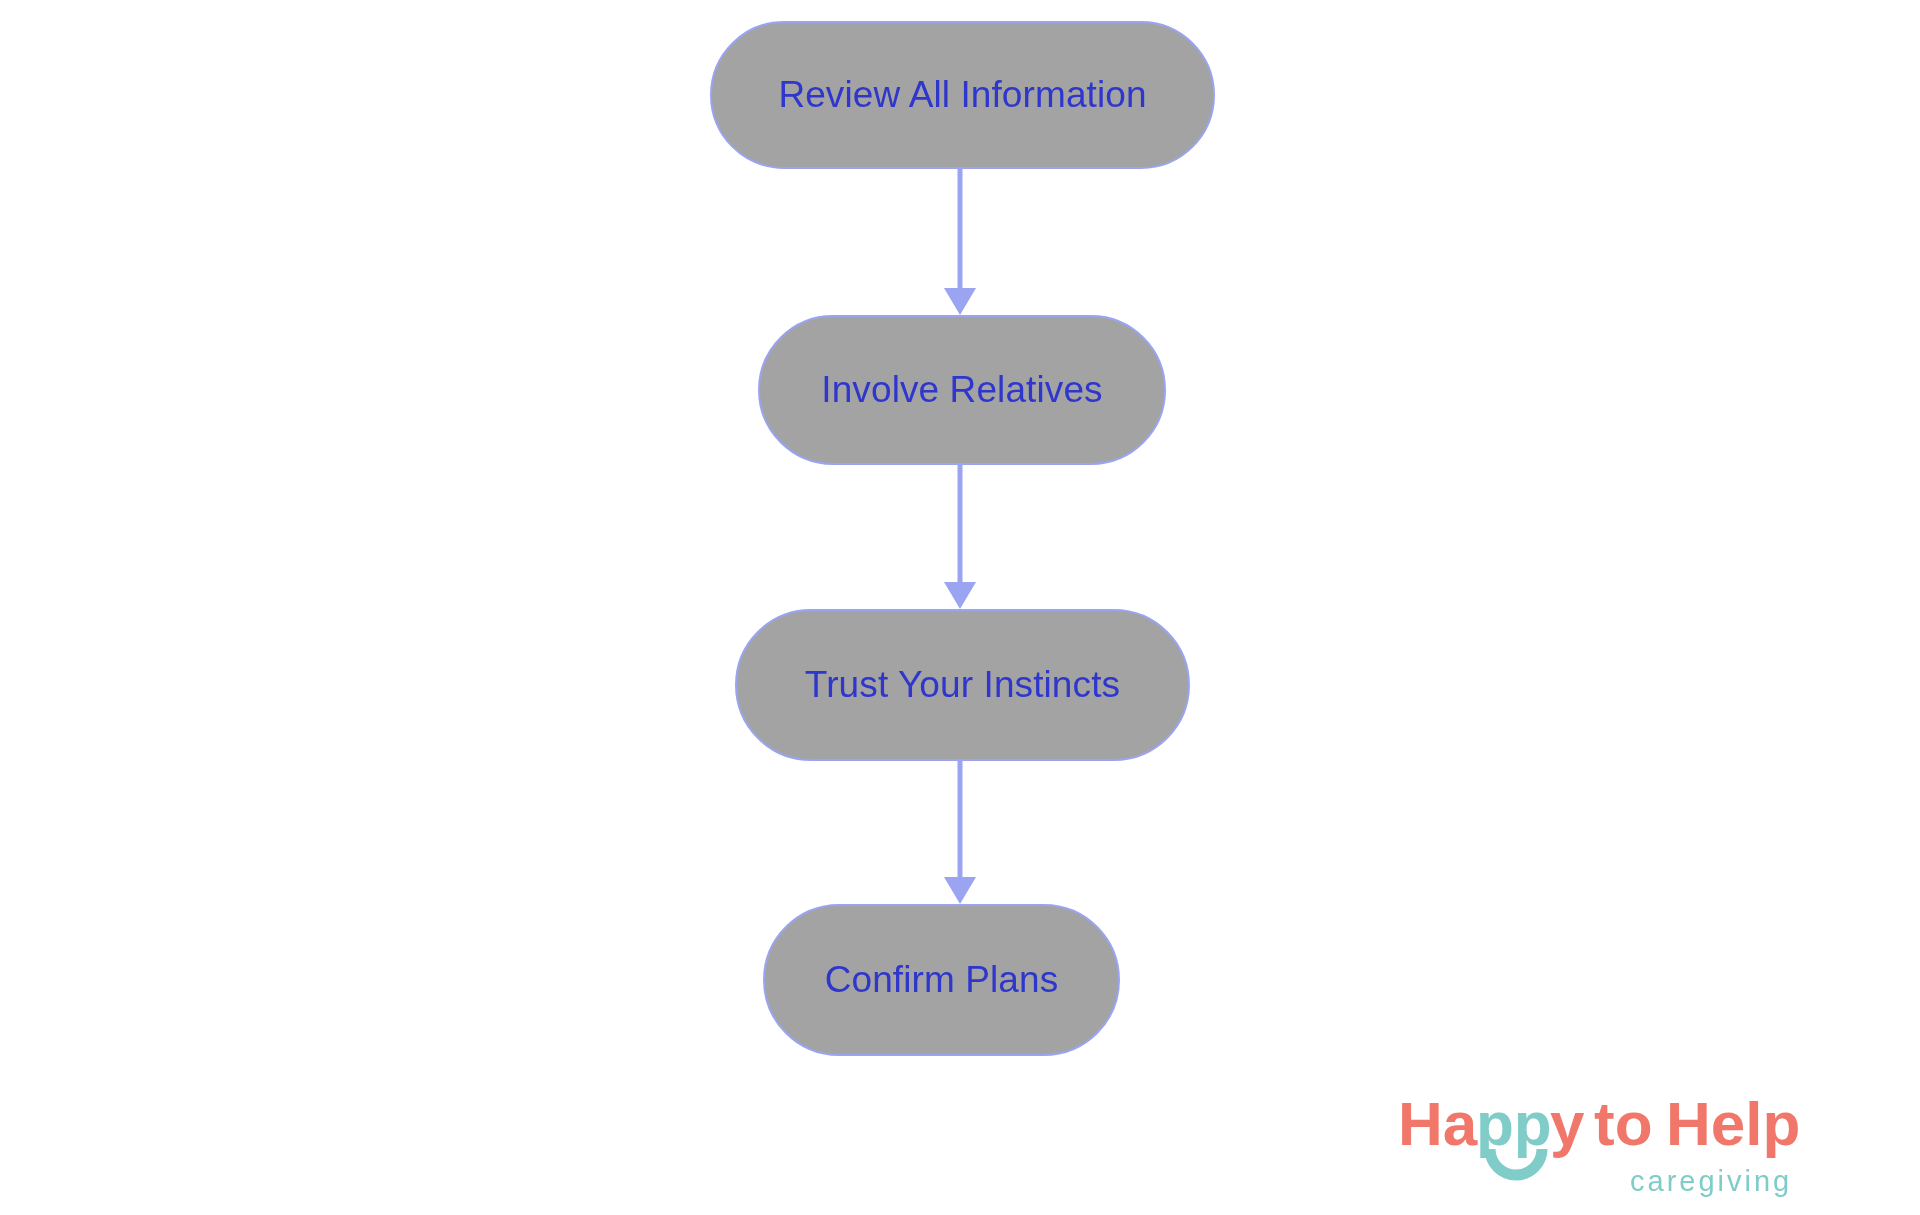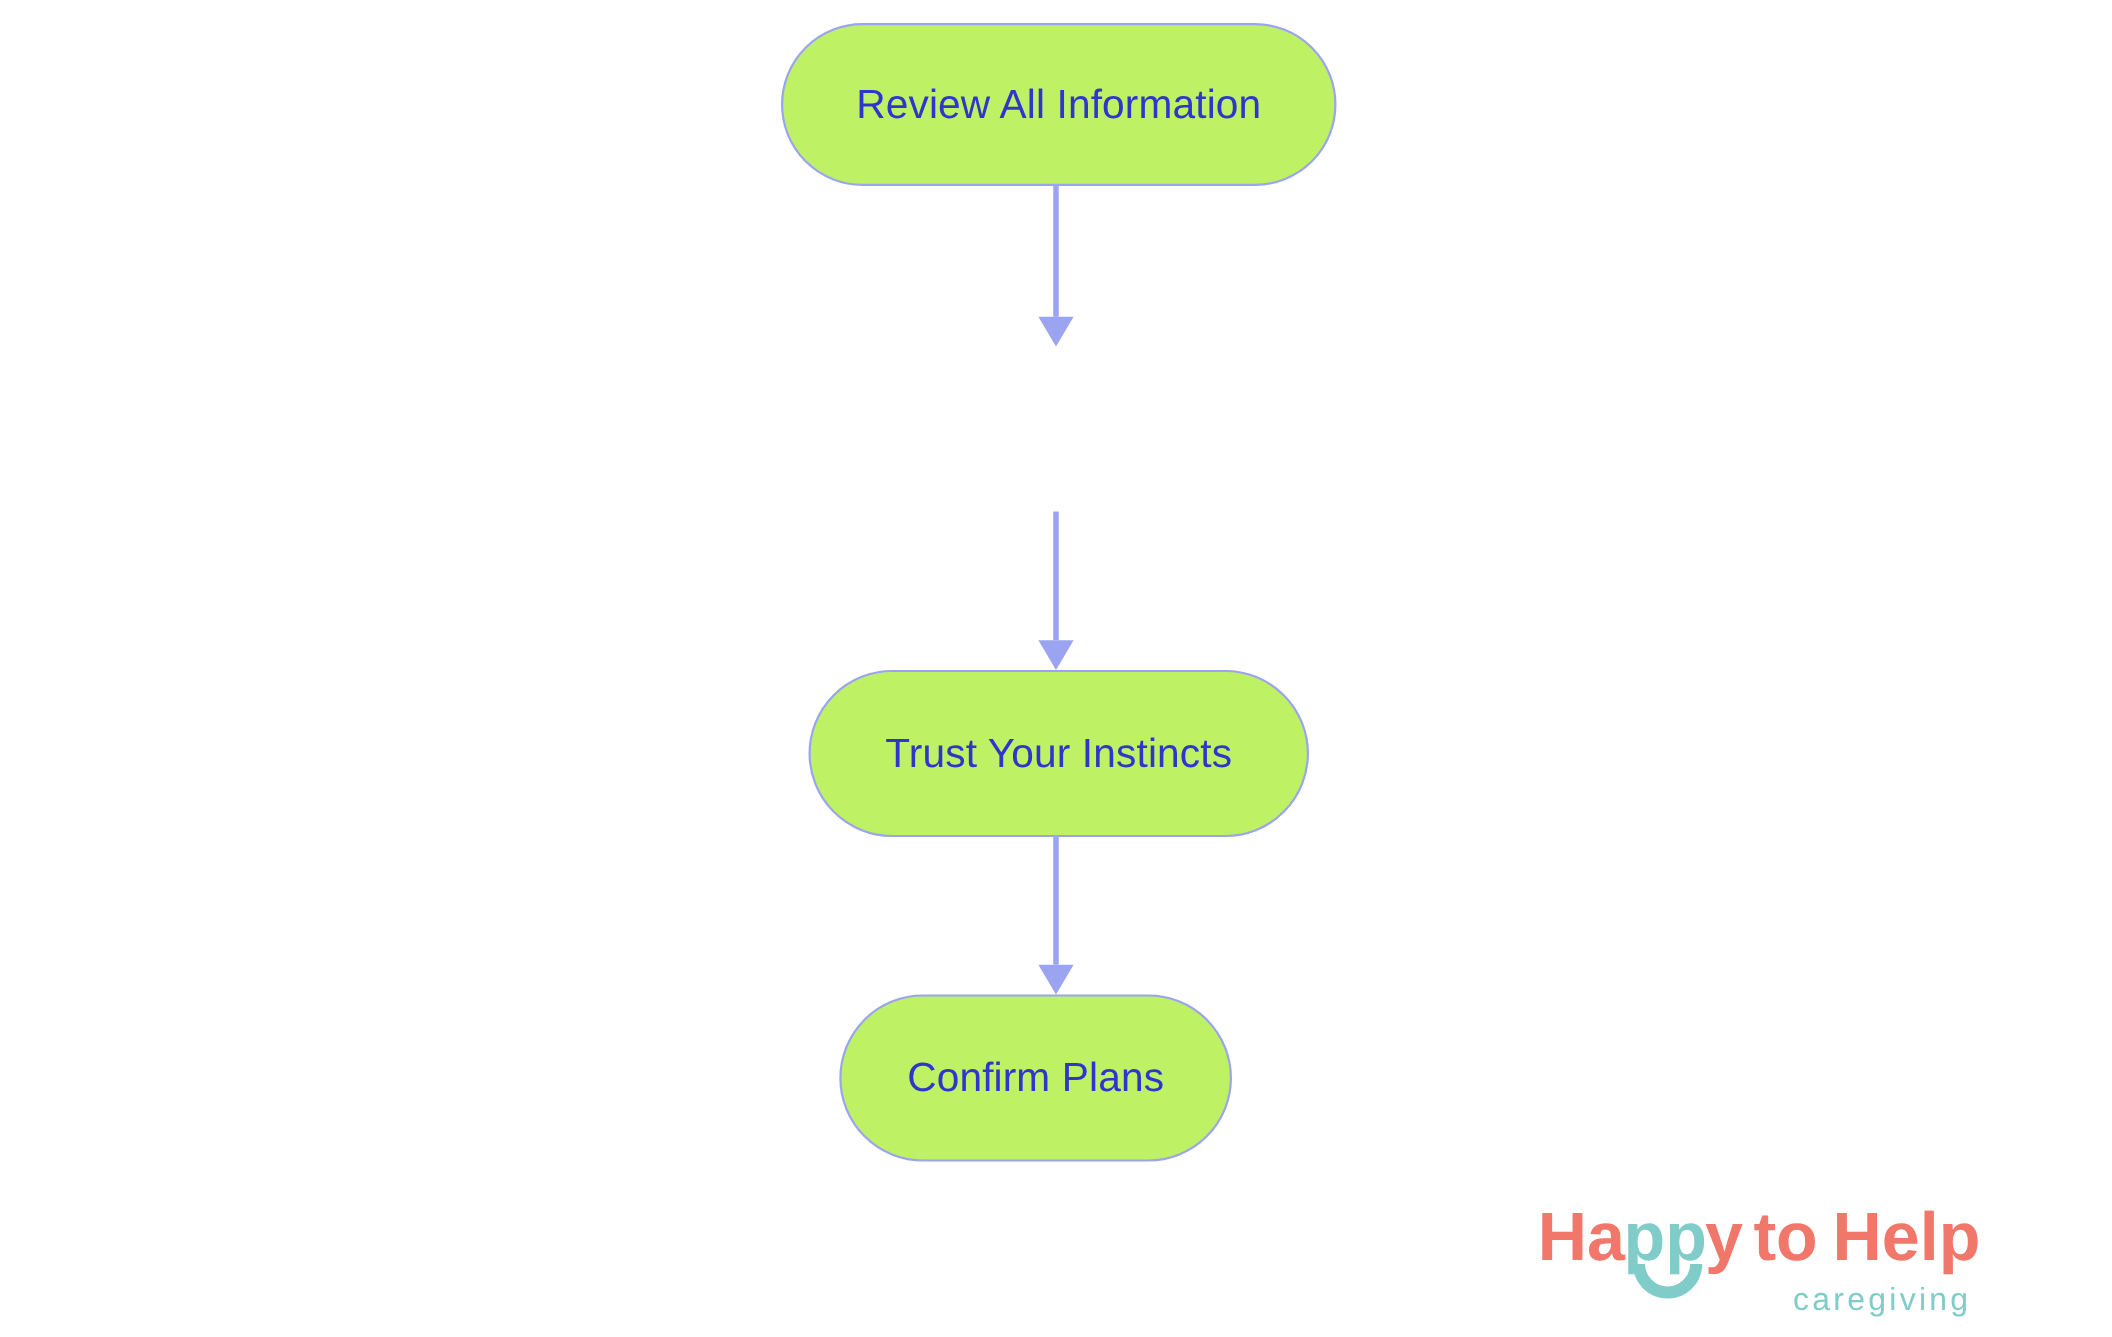--- a/index.html
+++ b/index.html
@@ -24,21 +24,21 @@
     height: 1215px;
   }
 
   
   .node {
     position: absolute;
     box-sizing: border-box;
     display: flex;
     align-items: center;
     justify-content: center;
-    background: #bef264;
+    background: #a3a3a3;
     border: 2px solid #9ba4f0;
     border-radius: 999px;
     text-align: center;
     padding: 0 28px;
   }
   .node-label {
     color: #2f36cc;
     font-size: 37px;
     font-weight: 400;
     line-height: 1.1;
@@ -87,20 +87,23 @@
     <g>
       <line x1="960" y1="761" x2="960" y2="877" stroke="#9ba4f0" stroke-width="5"></line>
       <polygon points="944,877 976,877 960,904" fill="#9ba4f0"></polygon>
     </g>
   </svg>
 
   <div class="node" id="node-0">
     <span class="node-label">Review All Information</span>
   </div>
 
+  <div class="node" id="node-1">
+    <span class="node-label">Involve Relatives</span>
+  </div>
 
   <div class="node" id="node-2">
     <span class="node-label">Trust Your Instincts</span>
   </div>
 
   <div class="node" id="node-3">
     <span class="node-label">Confirm Plans</span>
   </div>
 
   <svg id="brand-logo" viewBox="0 0 470 120">

